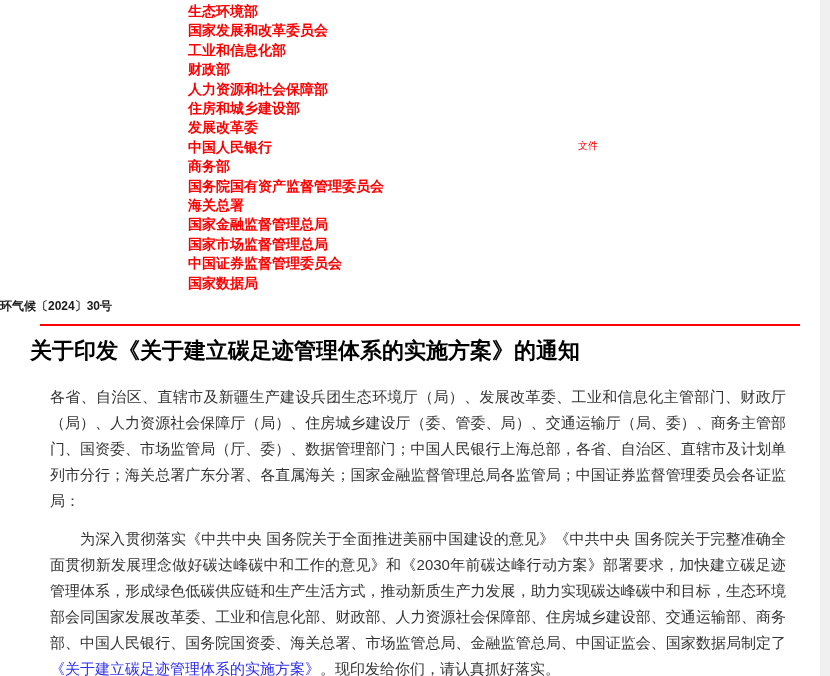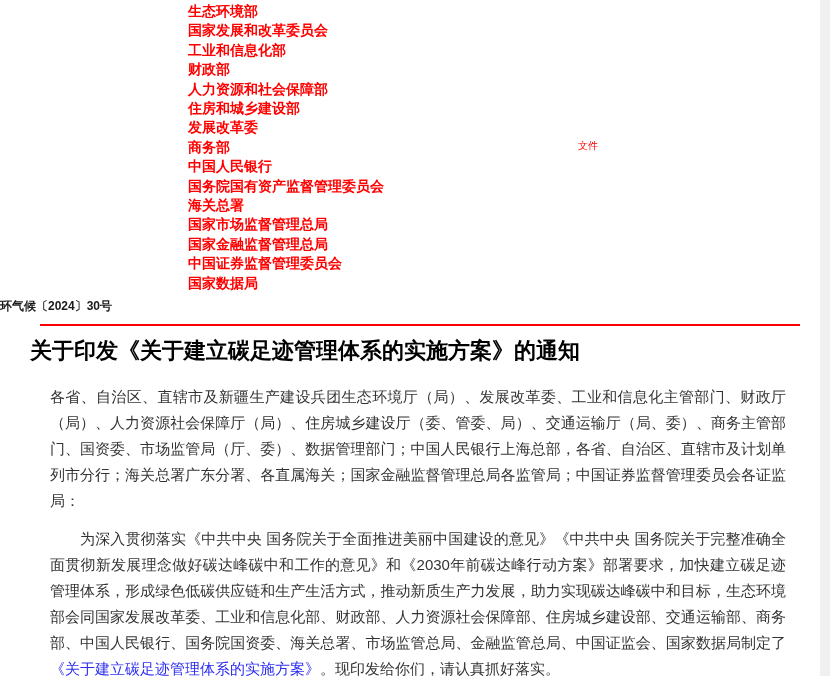--- a/index.html
+++ b/index.html
@@ -52,26 +52,26 @@
 
 <div class="doc-header">
   <div class="agency-list">
       <div class="agency-item">生态环境部</div>
       <div class="agency-item">国家发展和改革委员会</div>
       <div class="agency-item">工业和信息化部</div>
       <div class="agency-item">财政部</div>
       <div class="agency-item">人力资源和社会保障部</div>
       <div class="agency-item">住房和城乡建设部</div>
       <div class="agency-item">发展改革委</div>
+      <div class="agency-item">中国人民银行</div>
       <div class="agency-item">商务部</div>
-      <div class="agency-item">中国人民银行</div>
       <div class="agency-item">国务院国有资产监督管理委员会</div>
       <div class="agency-item">海关总署</div>
+      <div class="agency-item">国家金融监督管理总局</div>
       <div class="agency-item">国家市场监督管理总局</div>
-      <div class="agency-item">国家金融监督管理总局</div>
       <div class="agency-item">中国证券监督管理委员会</div>
       <div class="agency-item">国家数据局</div>
     </div>
   <div class="file-label">文件</div>
 </div>
 
 <div class="doc-number">环气候〔2024〕30号</div>
 
 <hr class="red-divider">
 

